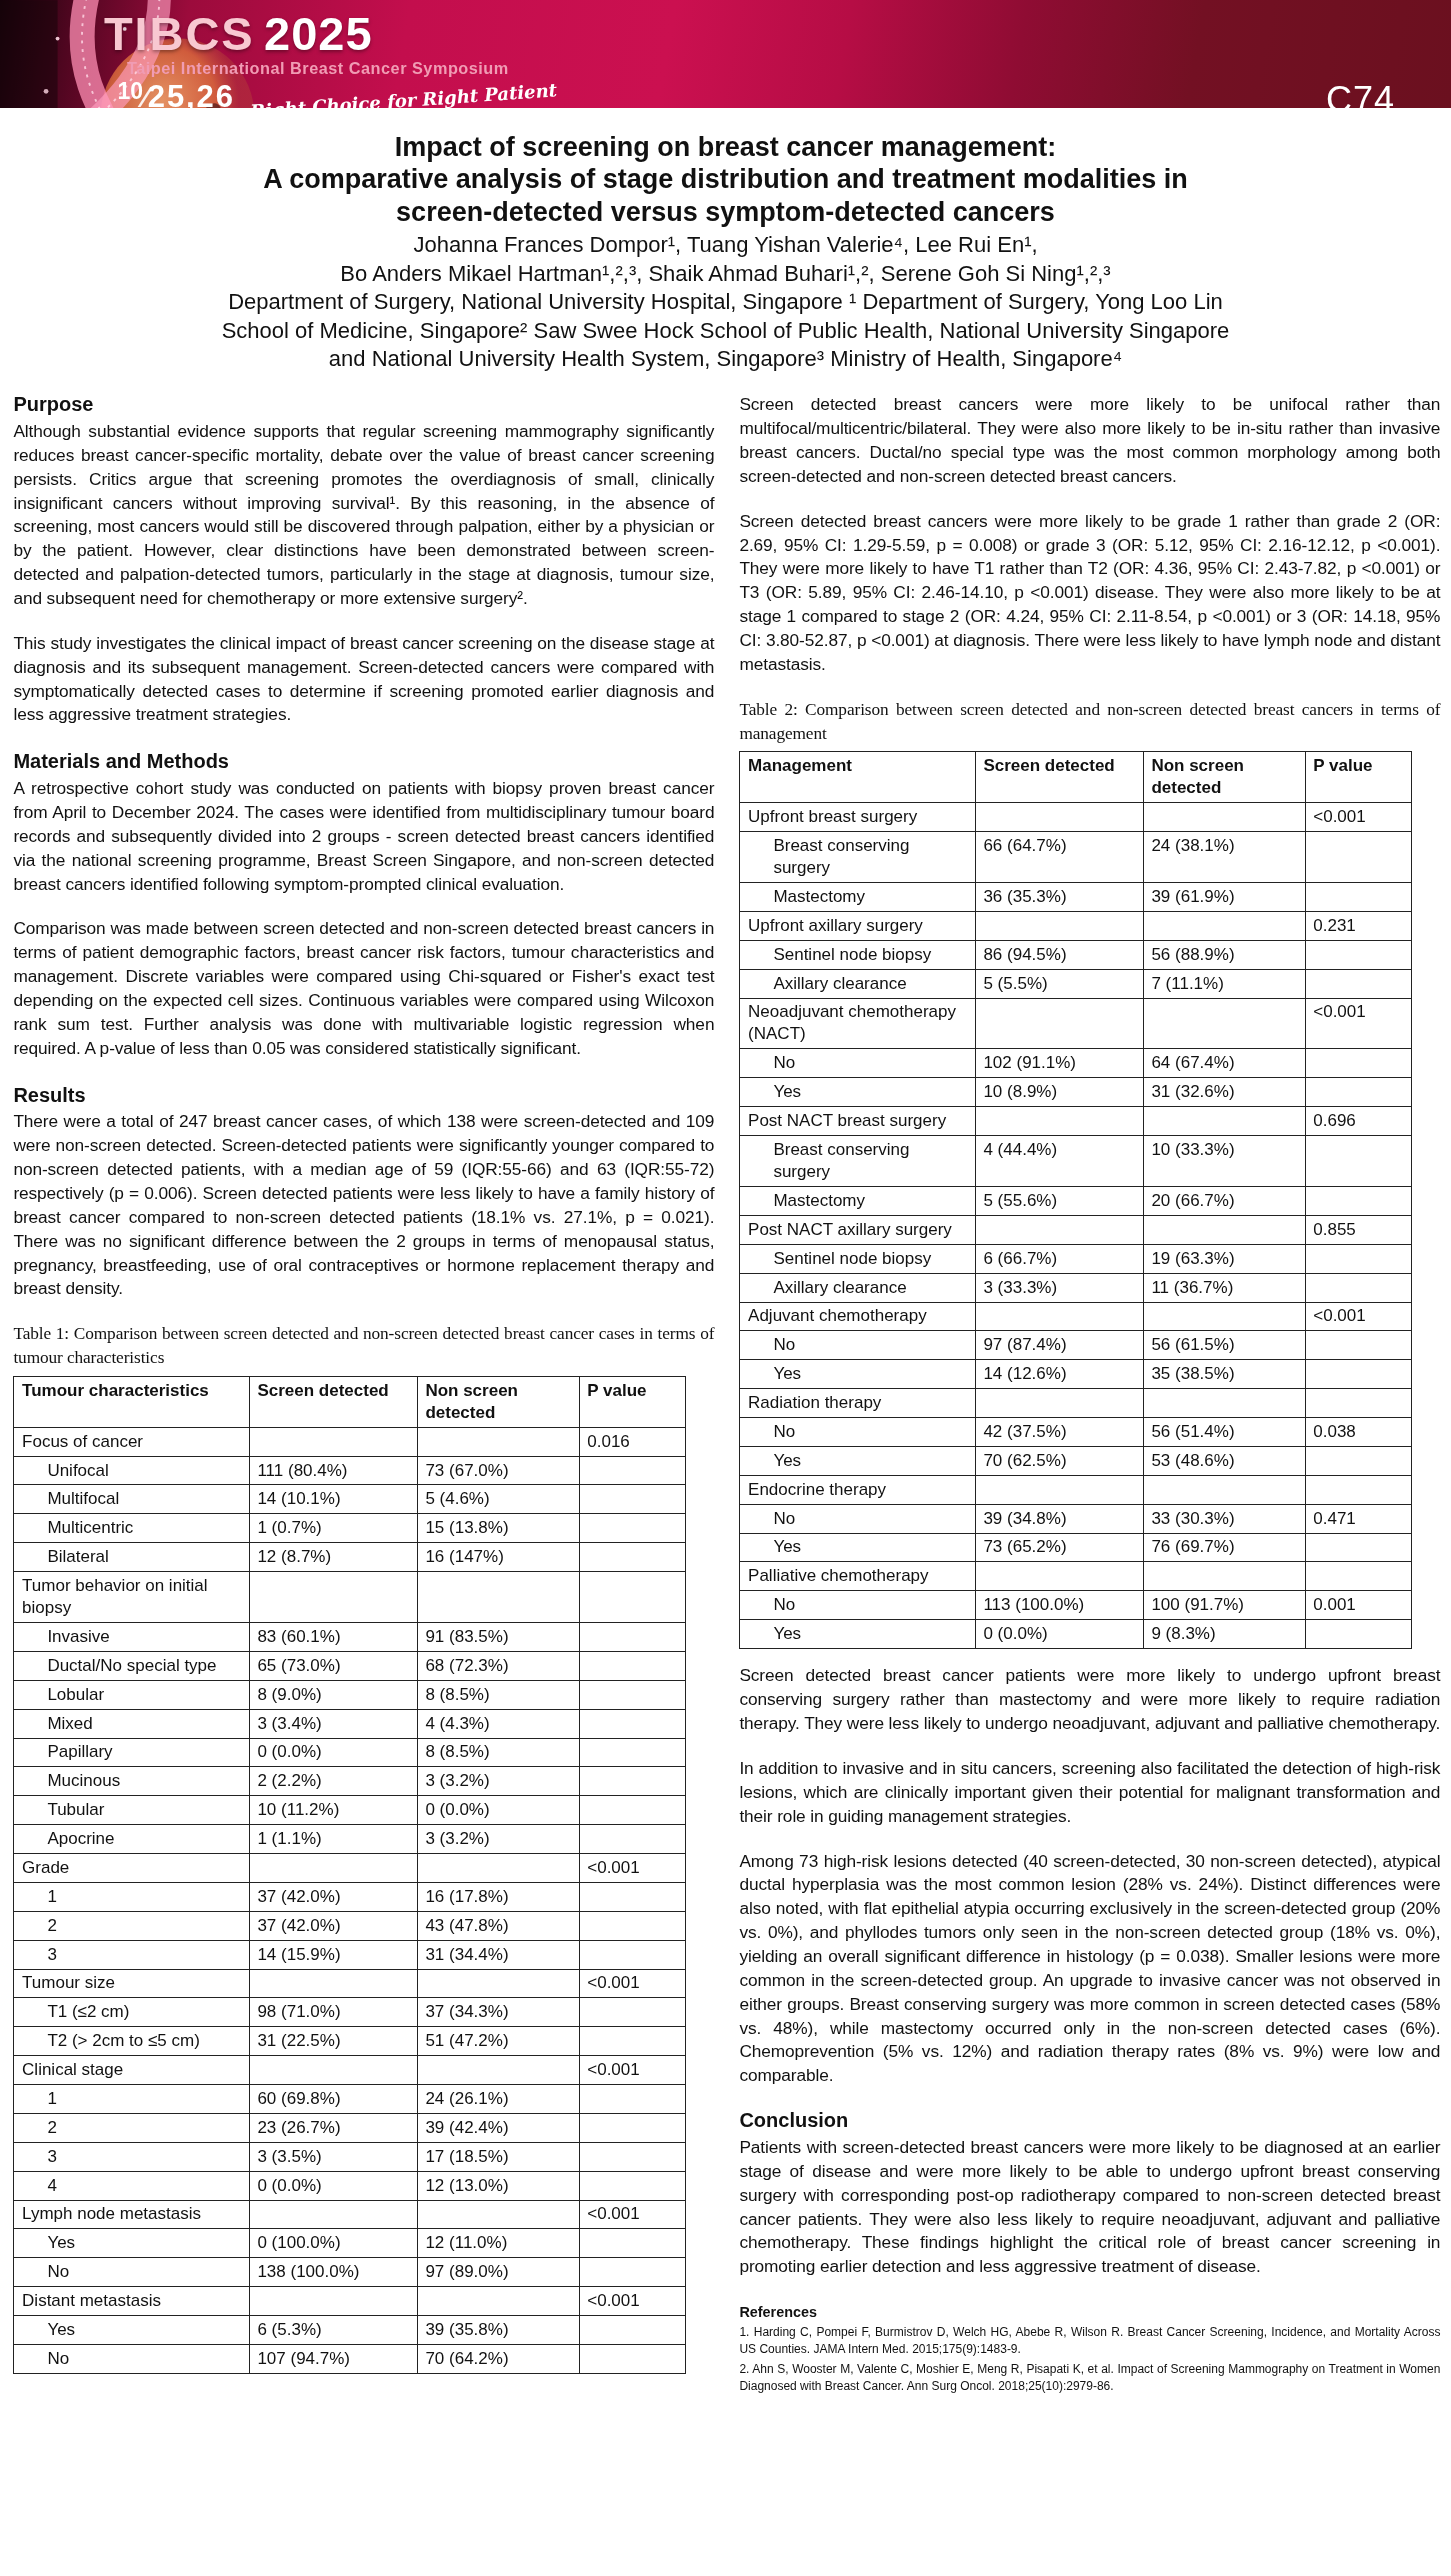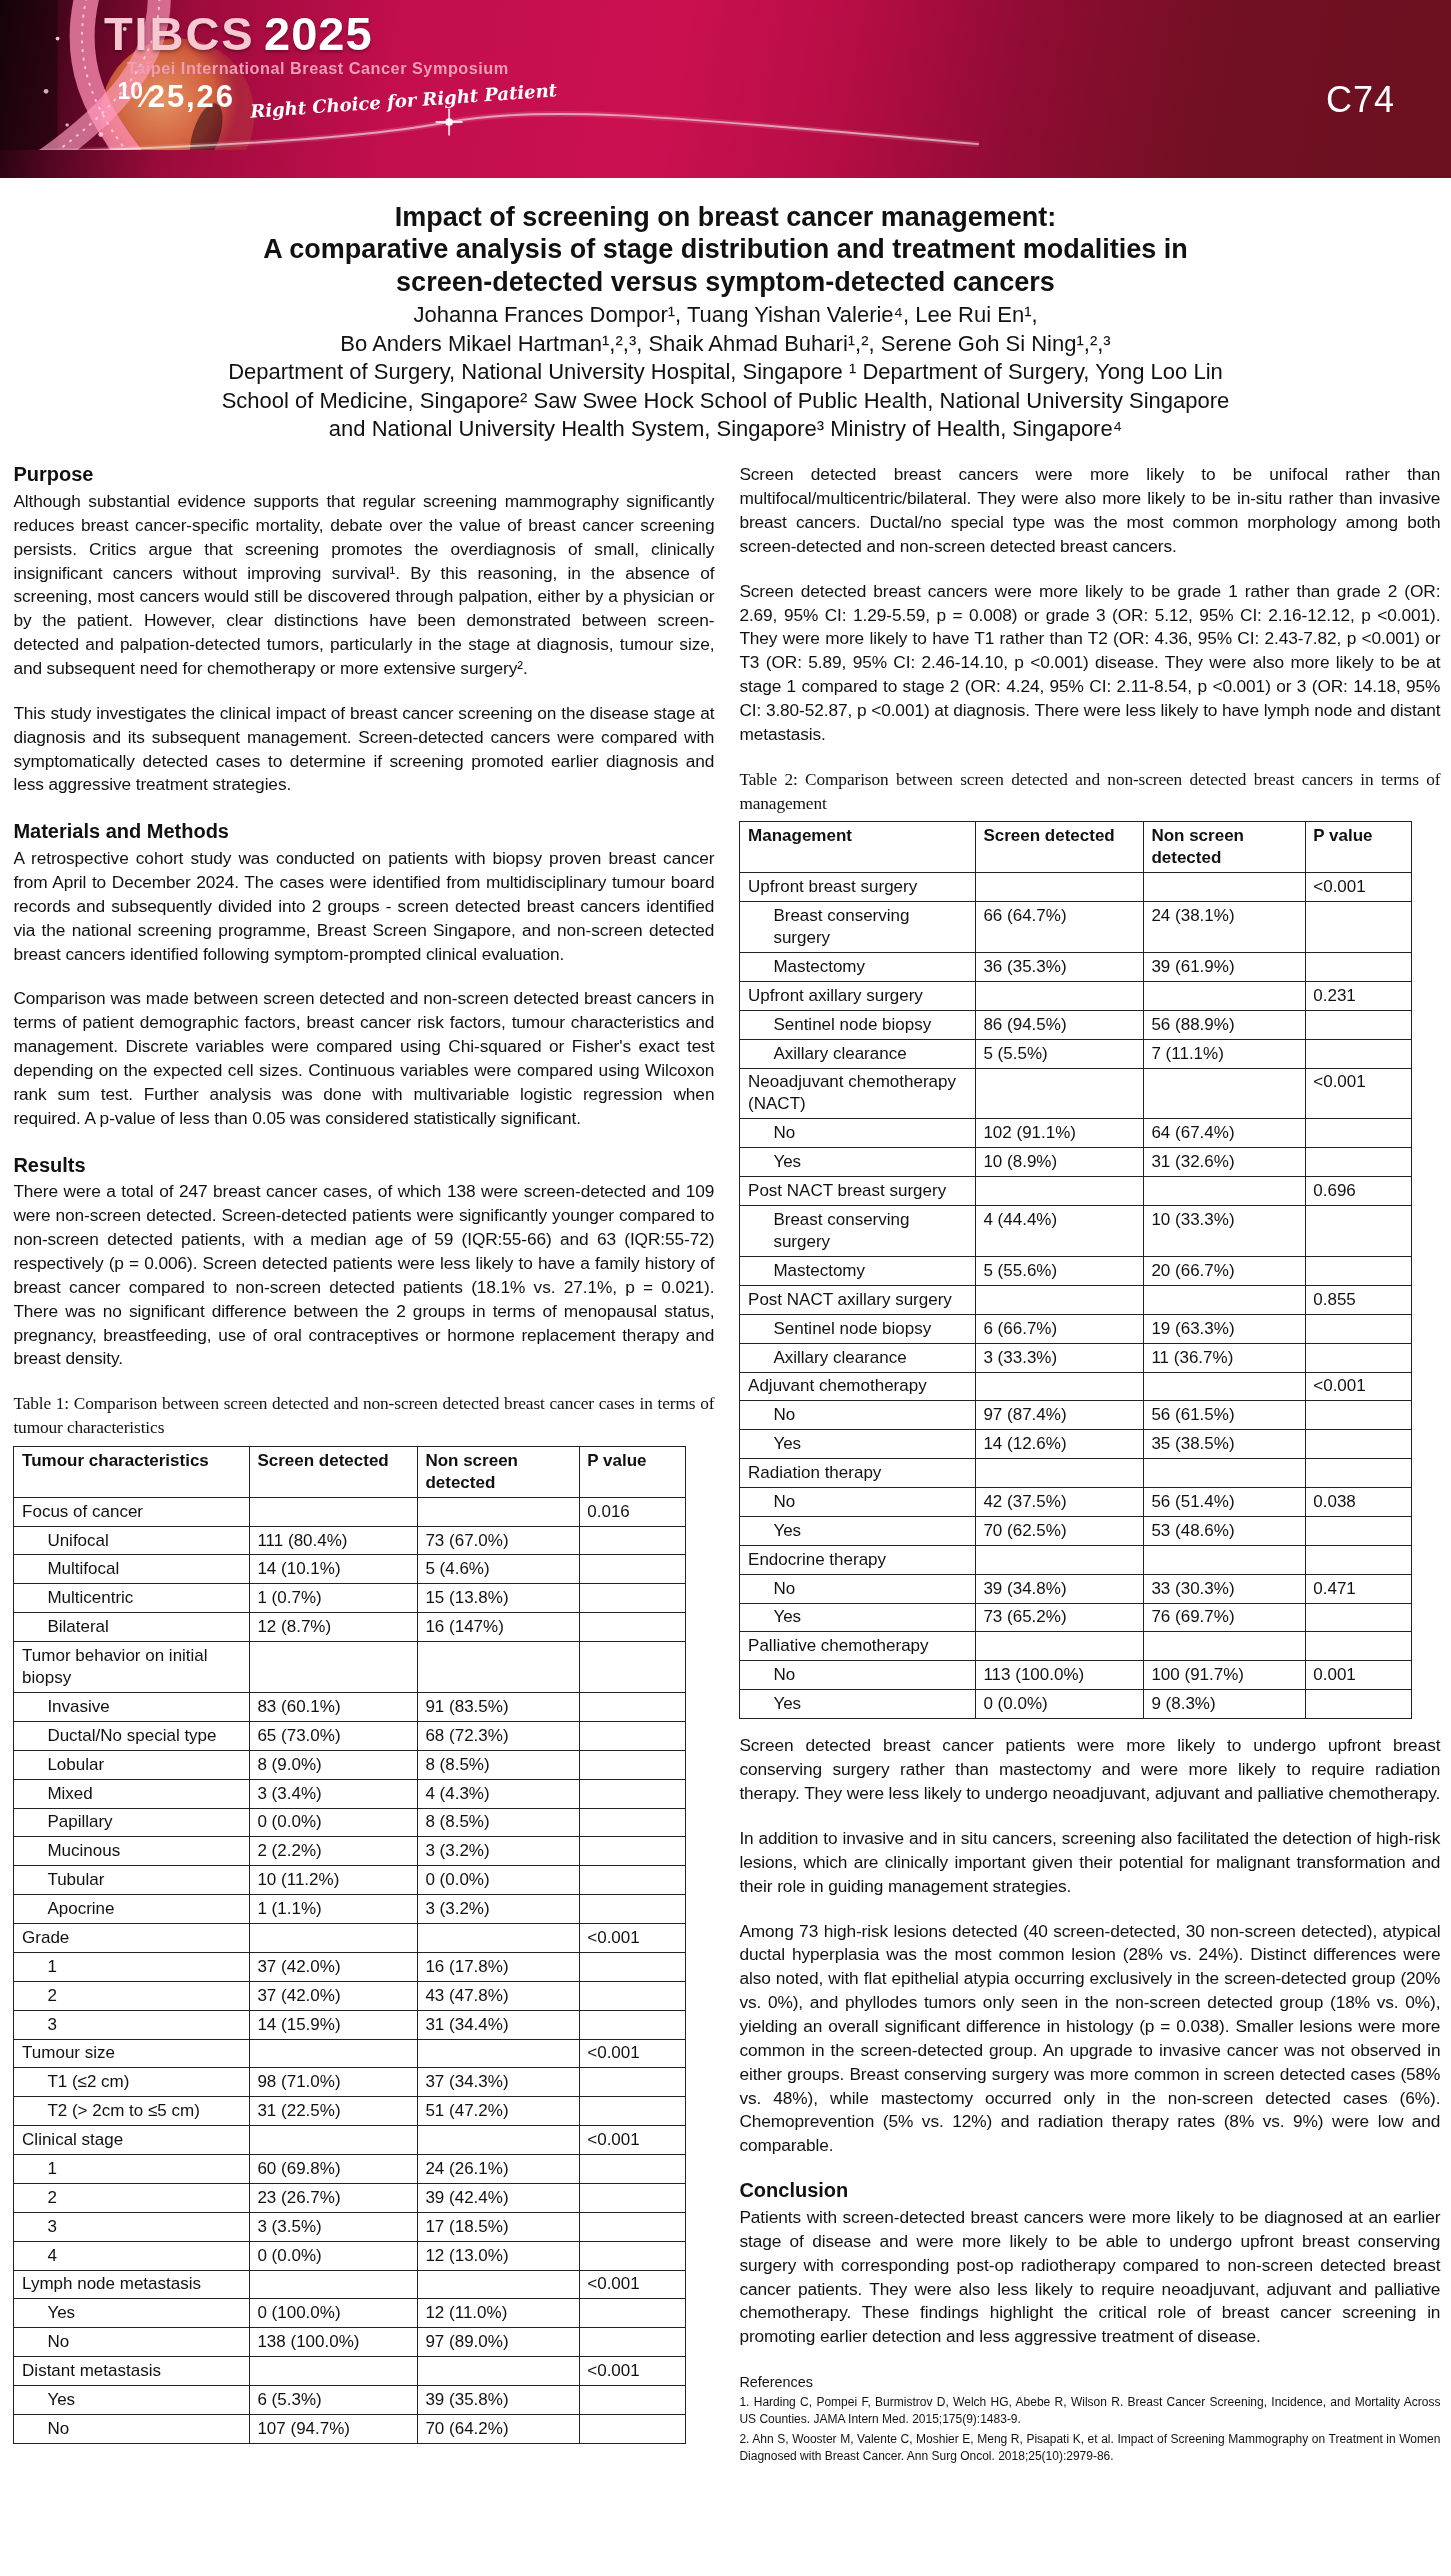--- a/index.html
+++ b/index.html
@@ -1,19 +1,19 @@
 <!DOCTYPE html>
 <html><head>
 <meta charset="utf-8">
 <style>
   html,body{margin:0;padding:0;background:#9a9a9a;}
   .poster{width:1451px;height:2576px;background:#ffffff;position:relative;overflow:hidden;
           font-family:"Liberation Sans",sans-serif;color:#111;margin:0 auto;}
   
-  .header{position:relative;height:178px;overflow:hidden;
+  .header{position:relative;height:108px;overflow:hidden;
     background:linear-gradient(100deg,#15030a 0%,#4f0620 5%,#9c0b3c 13%,#c30e4d 28%,
                #cb1050 46%,#b60d45 58%,#8f0c33 70%,#731023 82%,#6b101f 100%);}
   .header-art{position:absolute;left:0;top:0;}
   .swoosh{position:absolute;left:0;top:0;}
   .logo{position:absolute;left:104px;top:9.6px;line-height:1;}
   .logo-title{font-size:47px;font-weight:bold;letter-spacing:1.9px;color:#f8c8d1;
               text-shadow:0 1.9px 3.8px rgba(0,0,0,.35);}
   .logo-title .year{color:#ffffff;margin-left:9.6px;letter-spacing:1px;}
   .logo-sub{font-size:16.3px;font-weight:bold;color:#f09cb4;margin:3.8px 0 0 23px;letter-spacing:0.5px;}
   .logo-date{margin:3.8px 0 0 13.4px;color:#fff;white-space:nowrap;}
@@ -43,21 +43,21 @@
       text-align:left;line-height:1.3;overflow:hidden;}
   table.data-table{border:1.9px solid #222;}
   table.data-table th{font-weight:bold;}
   table.data-table th:nth-child(1),table.data-table td:nth-child(1){width:36%;}
   table.data-table th:nth-child(2),table.data-table td:nth-child(2){width:25%;}
   table.data-table th:nth-child(3),table.data-table td:nth-child(3){width:24%;}
   table.data-table th:nth-child(4),table.data-table td:nth-child(4){width:15%;}
   td.indent{padding-left:33px !important;}
   
   .refs{margin-top:25px;}
-  .refs h3{font-size:14.4px;font-weight:normal;margin:0 0 3.8px 0;}
+  .refs h3{font-size:14.4px;font-weight:bold;margin:0 0 3.8px 0;}
   .refs p{font-size:12px;line-height:1.45;margin:0 0 1.9px 0;text-align:justify;}
 </style>
 </head>
 <body>
 
 <div class="poster">
 
   <div class="header">
     <svg class="header-art" width="307" height="150" viewBox="0 0 320 156">
       <defs>

